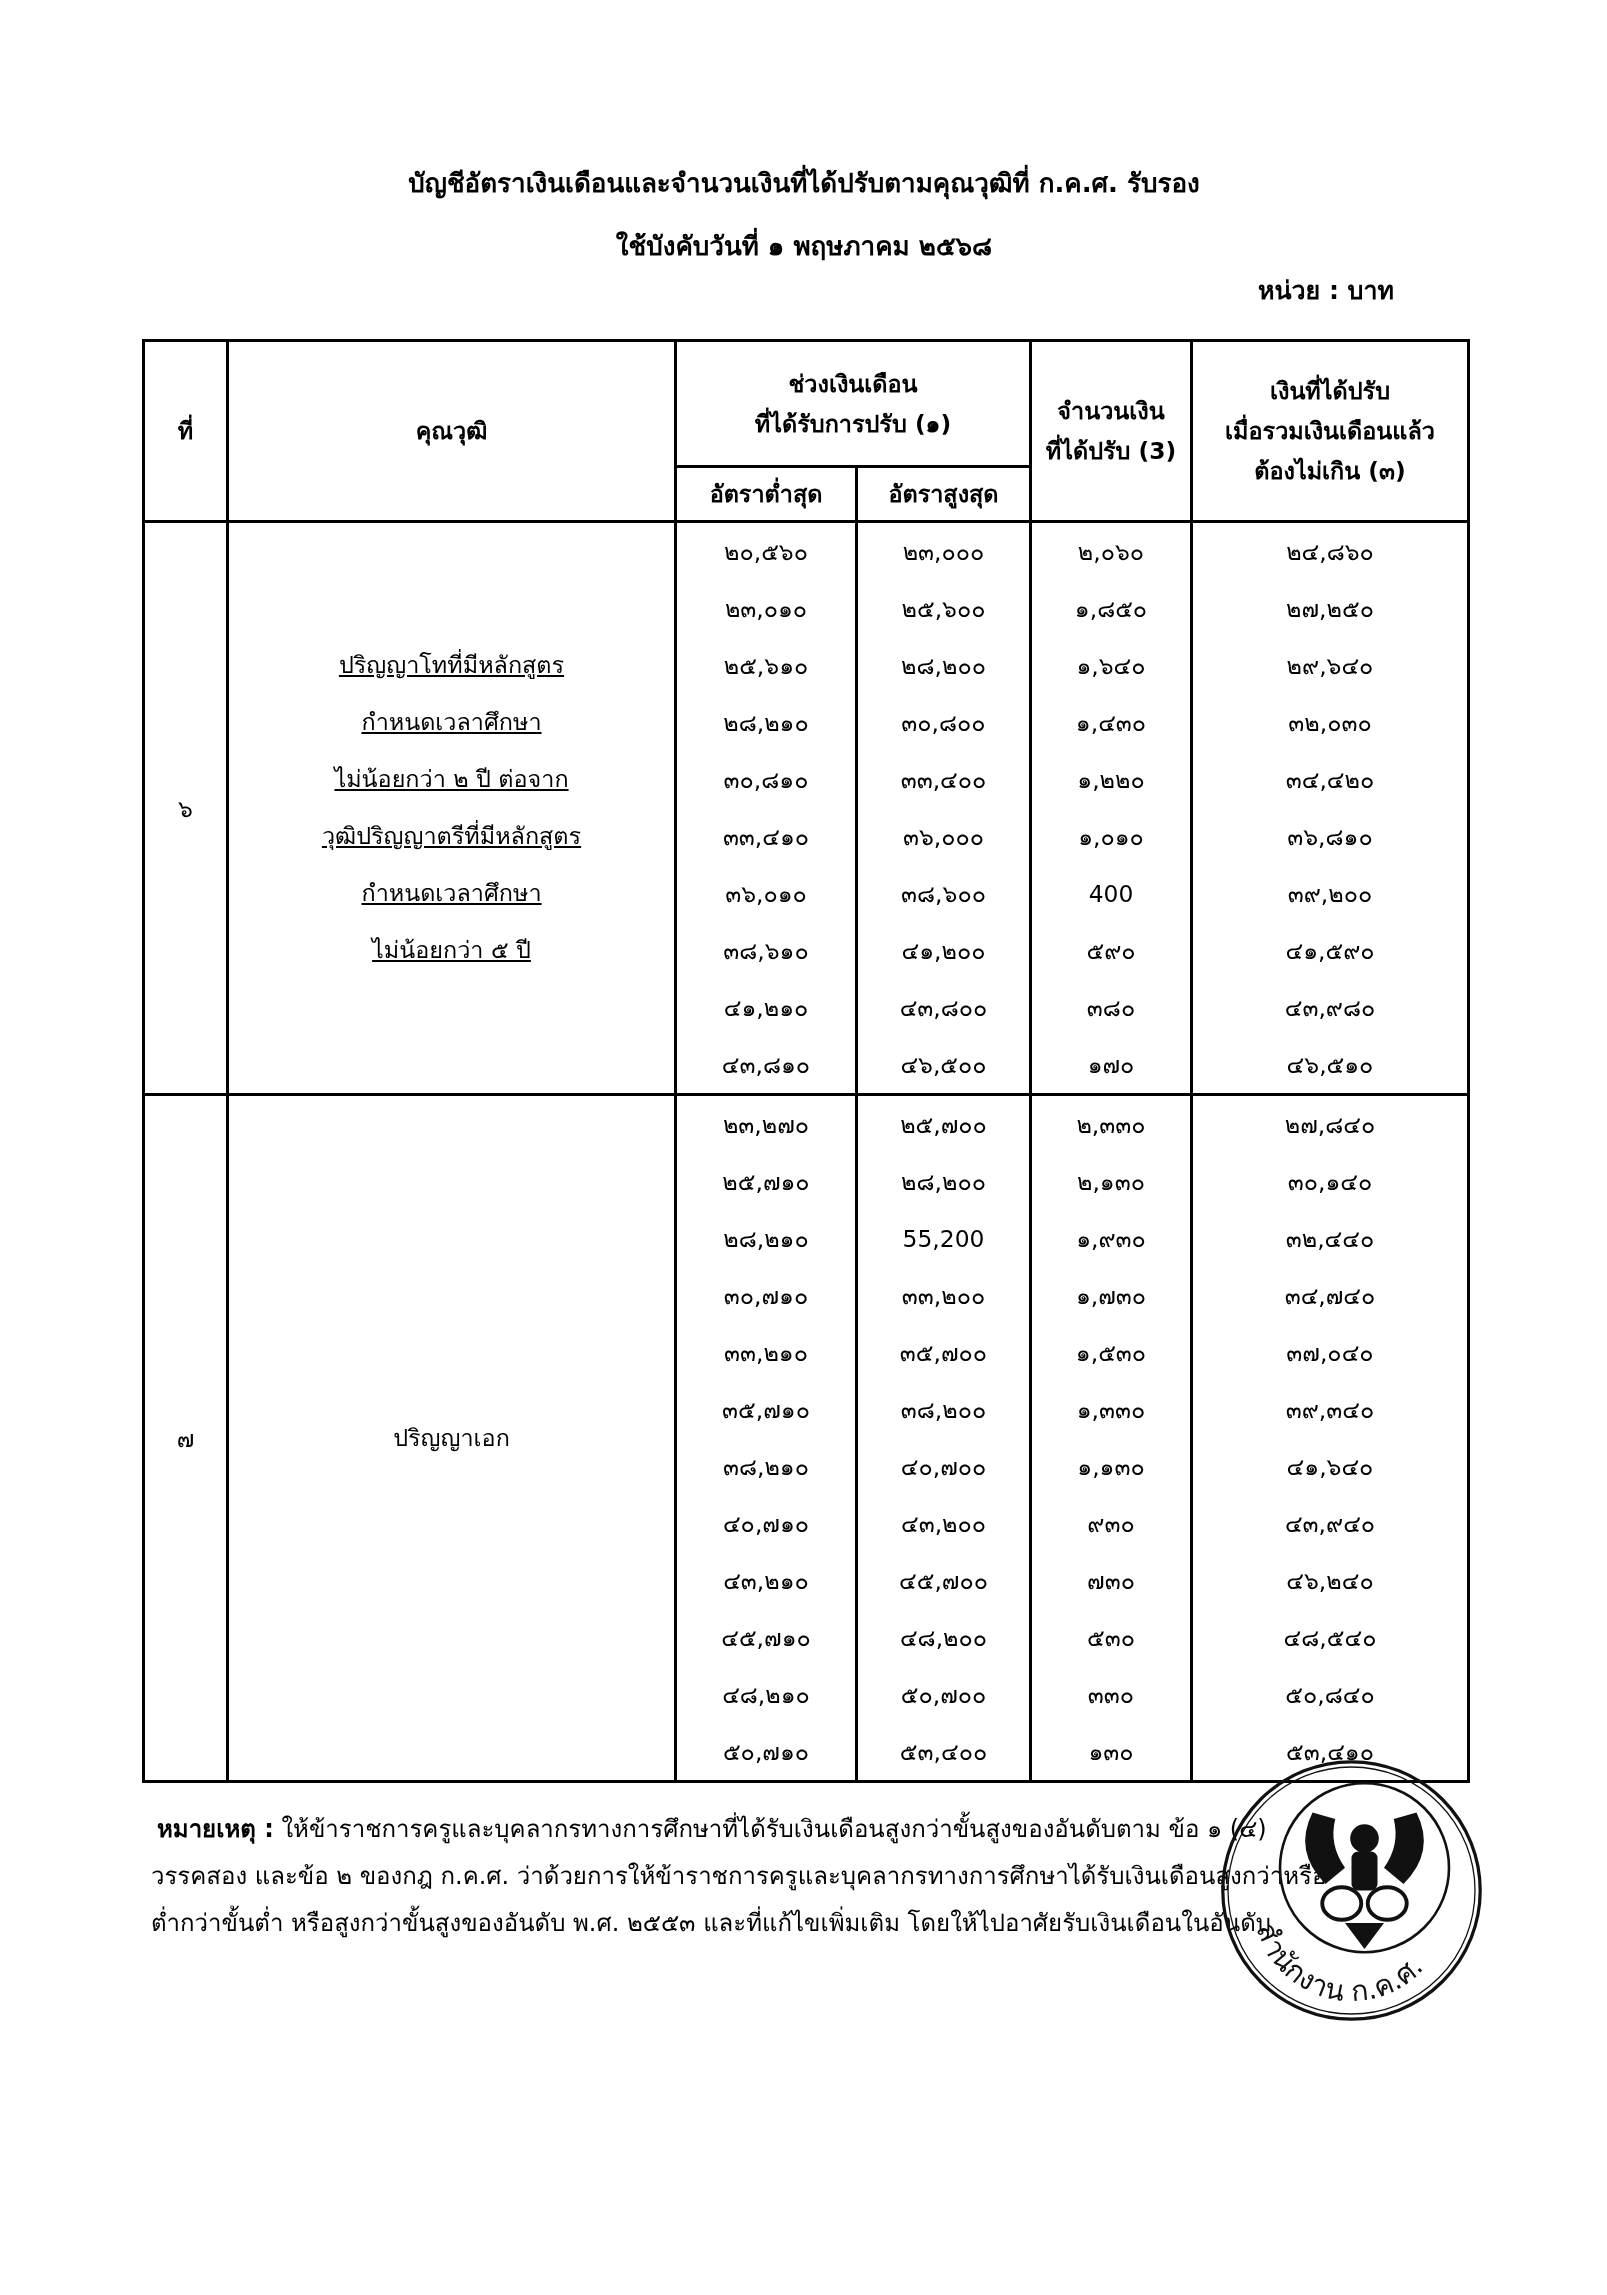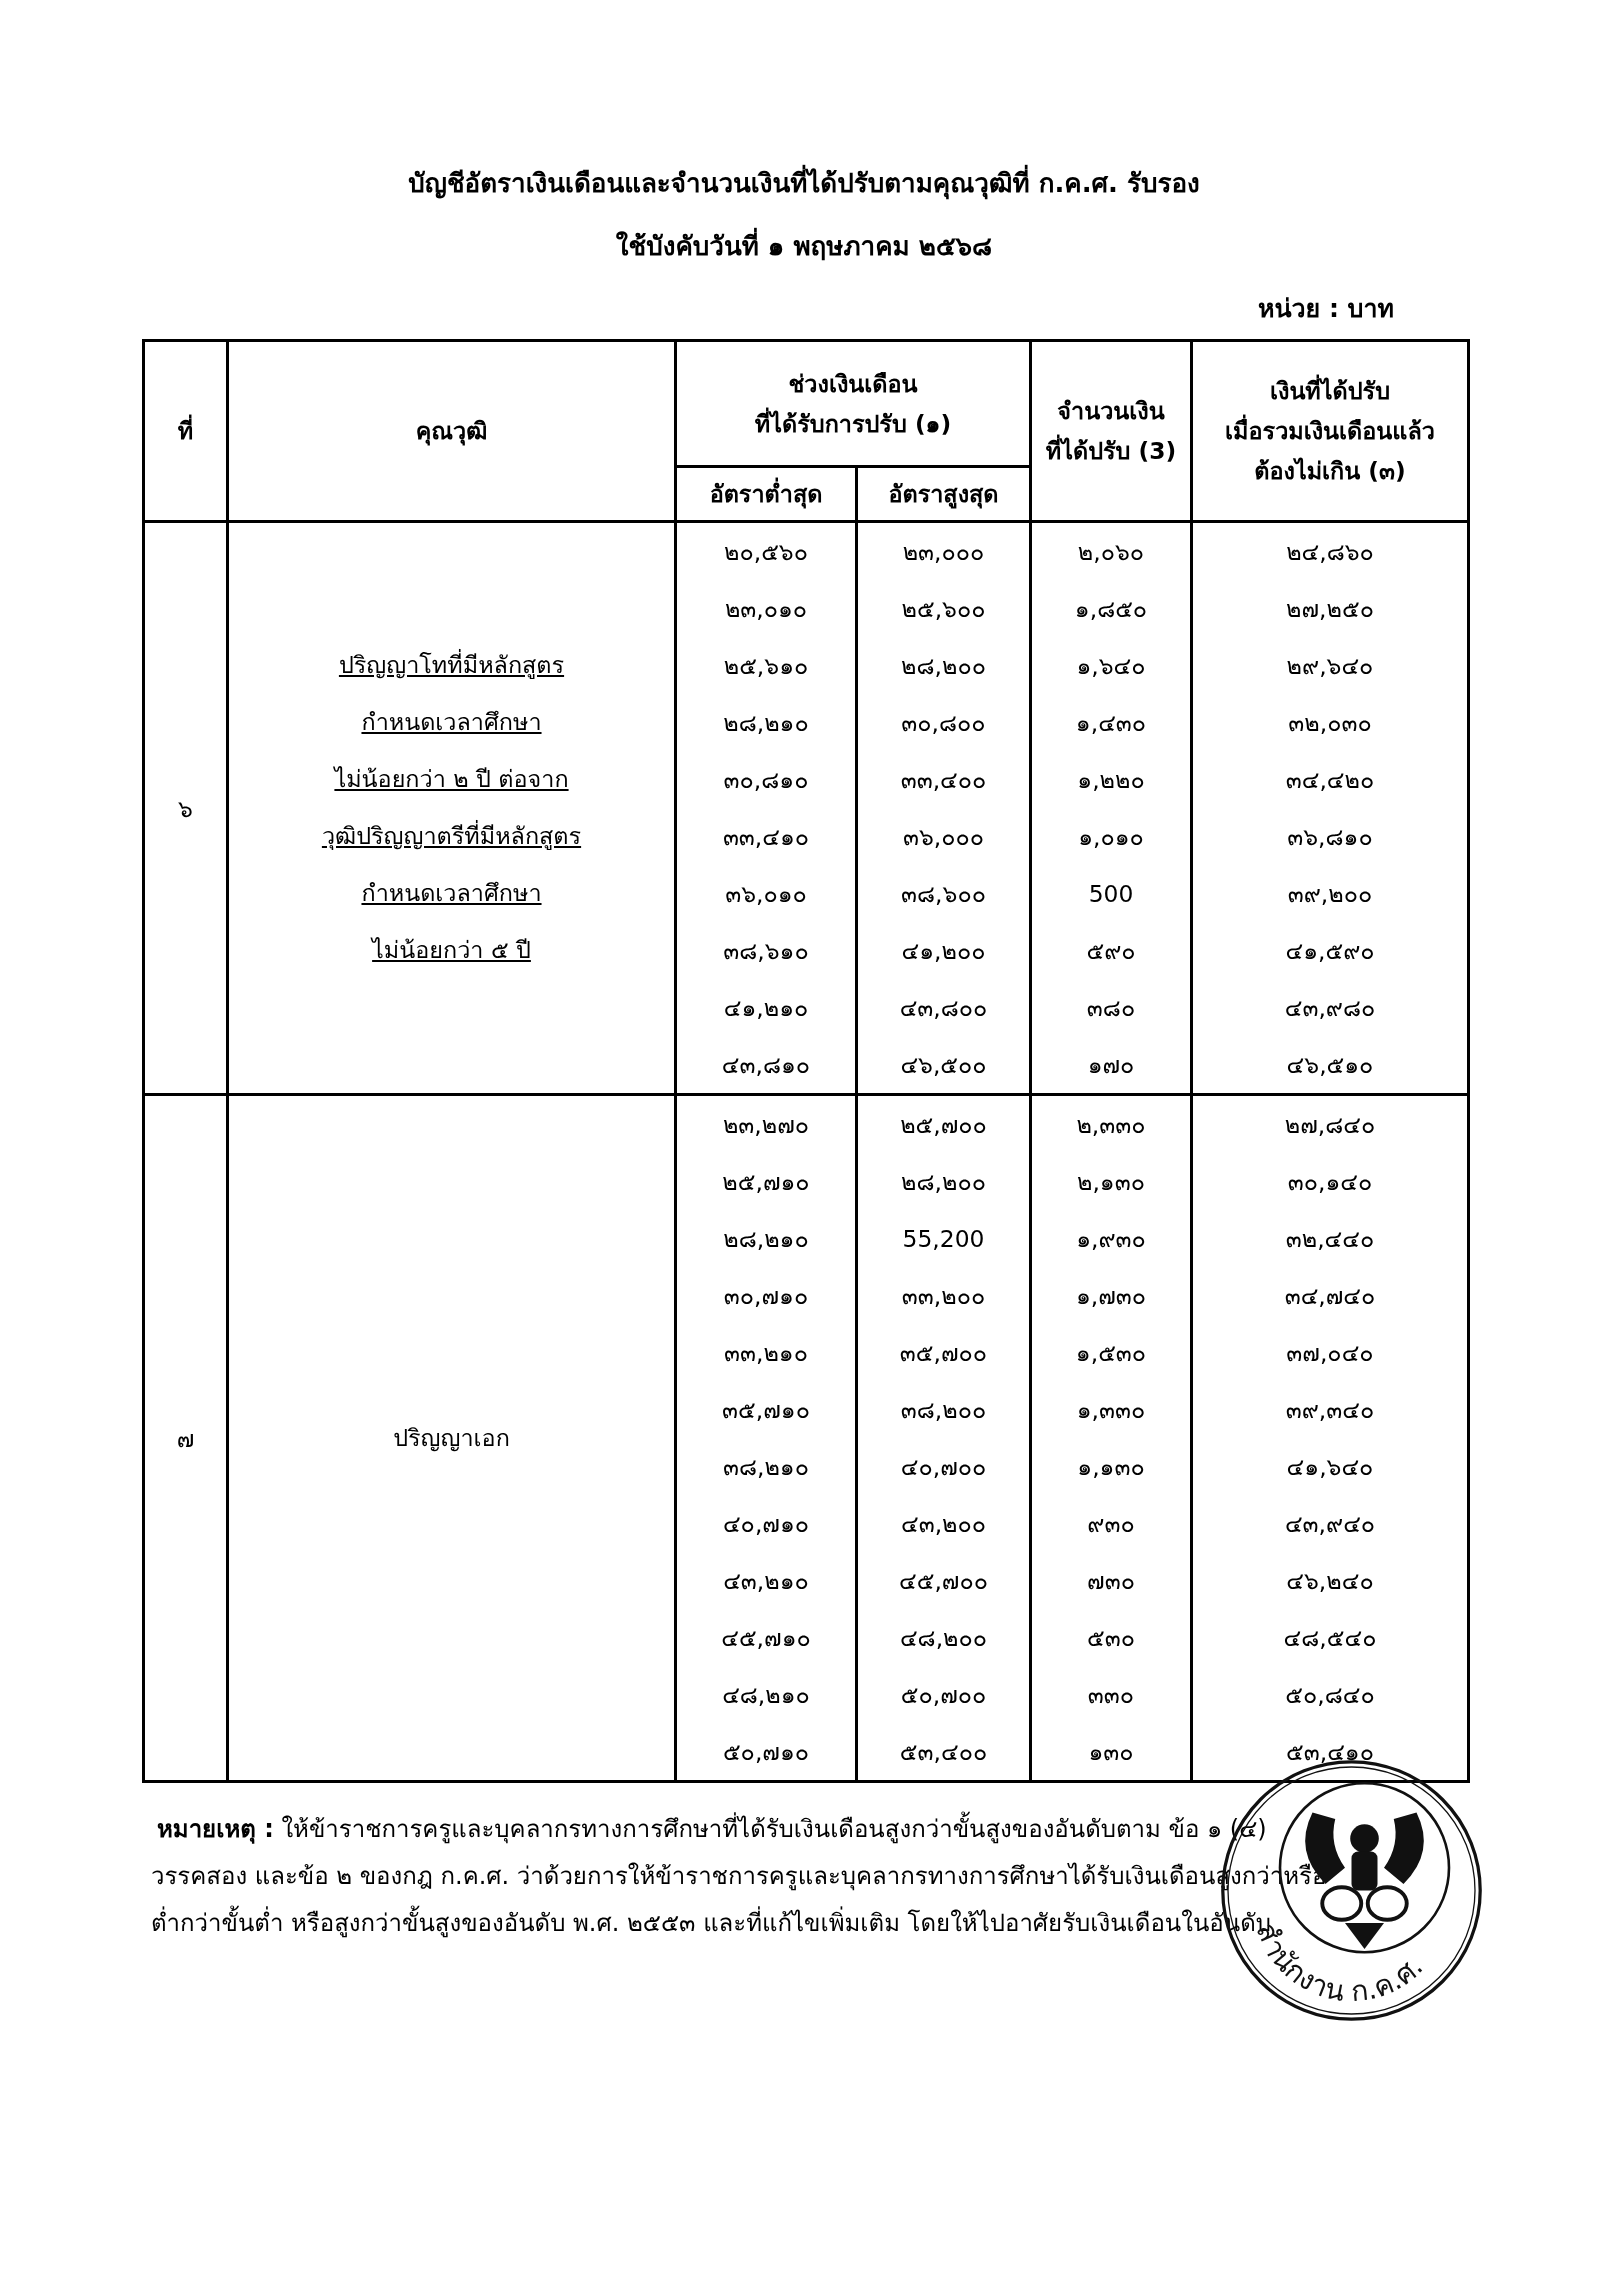--- a/index.html
+++ b/index.html
@@ -7,21 +7,21 @@
     width: 1608px; height: 2295px; position: relative; overflow: hidden;
     font-family: "DejaVu Sans", sans-serif; color: #000;
   }
   .title {
     position: absolute; left: 0; width: 1608px; text-align: center;
     font-weight: bold; font-size: 26px; line-height: 39px;
   }
   #t1 { top: 164px; }
   #t2 { top: 227px; }
   .unit {
-    position: absolute; right: 214px; top: 288px;
+    position: absolute; right: 214px; top: 270px;
     font-weight: bold; font-size: 25px;
   }
   table.grid {
     position: absolute; left: 142px; top: 339px; width: 1325px;
     border-collapse: collapse; table-layout: fixed;
     font-size: 23.4px;
   }
   table.grid col.c-no { width: 84px; }
   table.grid col.c-q { width: 448px; }
   table.grid col.c-min { width: 181px; }
@@ -134,21 +134,21 @@
       </tr>
       <tr>
         <td>๓๓,๔๑๐</td>
         <td>๓๖,๐๐๐</td>
         <td>๑,๐๑๐</td>
         <td>๓๖,๘๑๐</td>
       </tr>
       <tr>
         <td>๓๖,๐๑๐</td>
         <td>๓๘,๖๐๐</td>
-        <td>500</td>
+        <td>400</td>
         <td>๓๙,๒๐๐</td>
       </tr>
       <tr>
         <td>๓๘,๖๑๐</td>
         <td>๔๑,๒๐๐</td>
         <td>๕๙๐</td>
         <td>๔๑,๕๙๐</td>
       </tr>
       <tr>
         <td>๔๑,๒๑๐</td>

